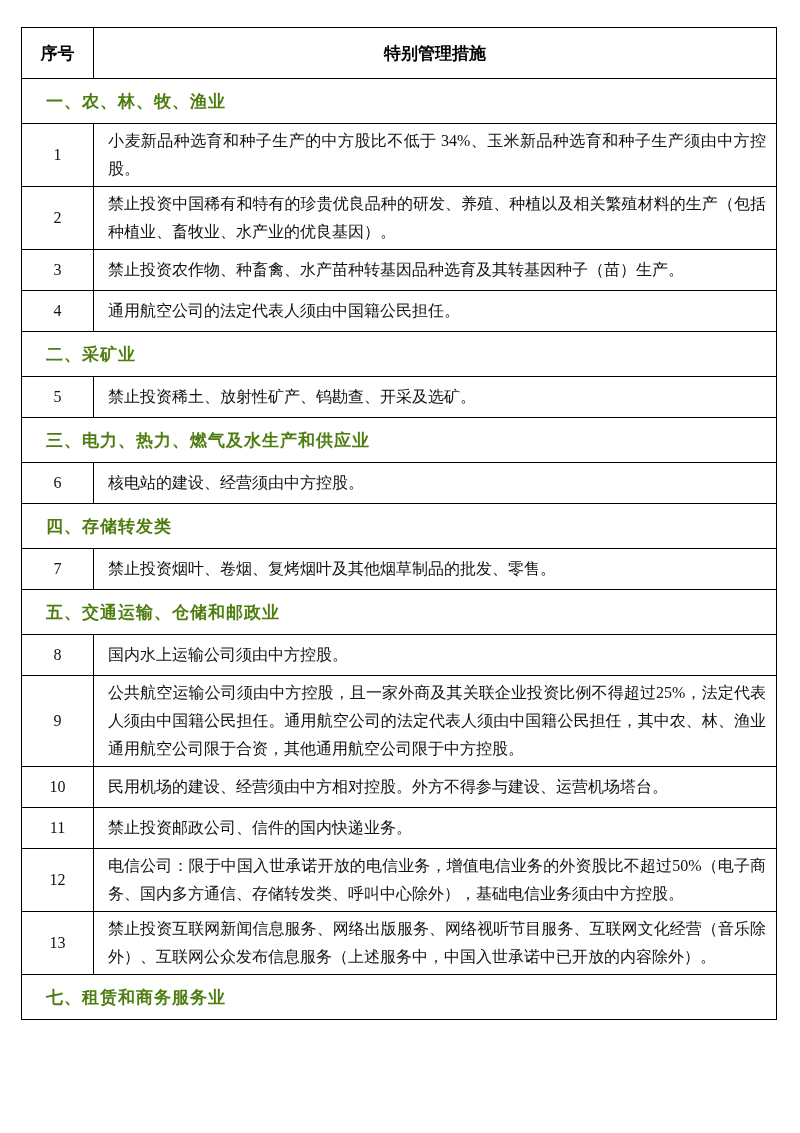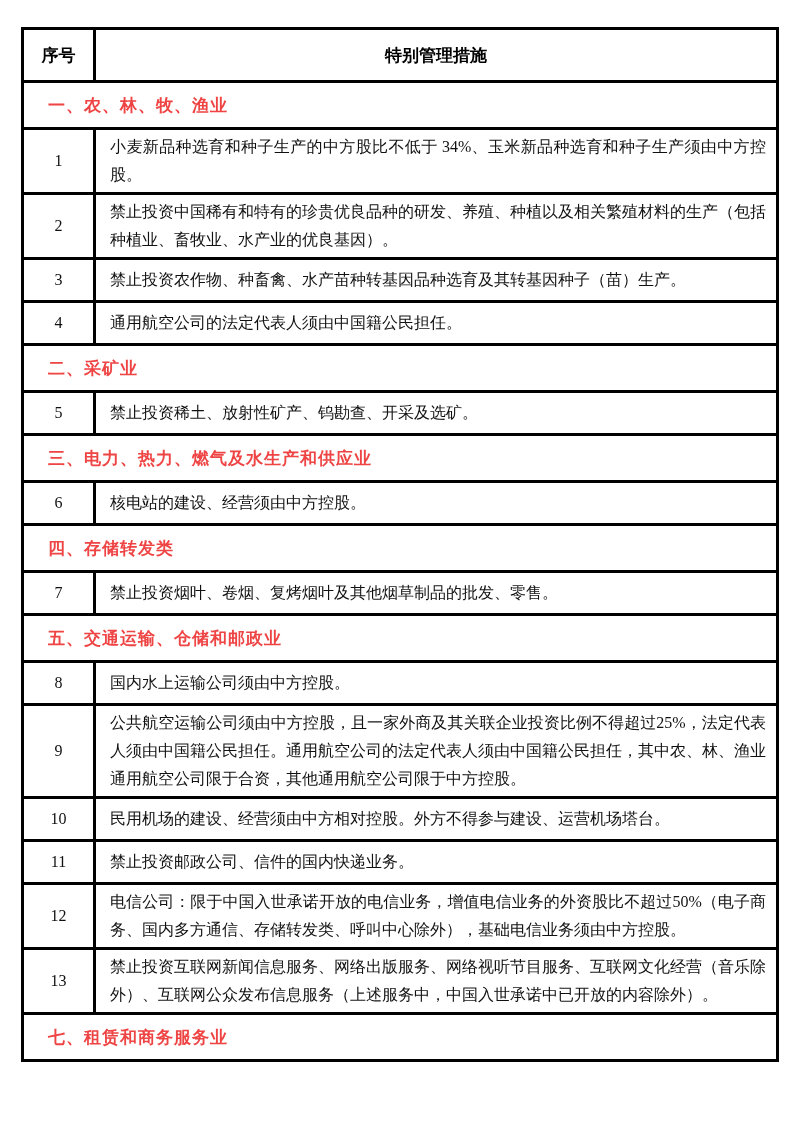--- a/index.html
+++ b/index.html
@@ -30,40 +30,40 @@
     color: #000000;
   }
   table.nl-table {
     border-collapse: collapse;
     table-layout: fixed;
     width: 755px;
     margin: 27px 0 0 21px;
     background: #ffffff;
   }
   .nl-table th, .nl-table td {
-    border: 3px solid #000000;
+    border: 1px solid #000000;
     background: #ffffff;
     word-break: break-all;
   }
   .nl-table col.col-no   { width: 72px;  }
   .nl-table col.col-text { width: 683px; }
   .nl-table thead th {
     font-family: "Liberation Sans", "DejaVu Sans", sans-serif;
     font-weight: bold;
     font-size: 17px;
     color: #000000;
     height: 48px;
     text-align: center;
     vertical-align: middle;
   }
   tr.section-row td.section-cell {
     height: 40px;
     font-weight: bold;
     font-size: 17px;
-    color: #ef4444;
+    color: #4d7c0f;
     padding: 2px 8px 2px 24px;
     vertical-align: middle;
     letter-spacing: 1px;
   }
   tr.measure-row td {
     height: 34px;
   }
   tr.measure-row td.no-cell {
     text-align: center;
     vertical-align: middle;

